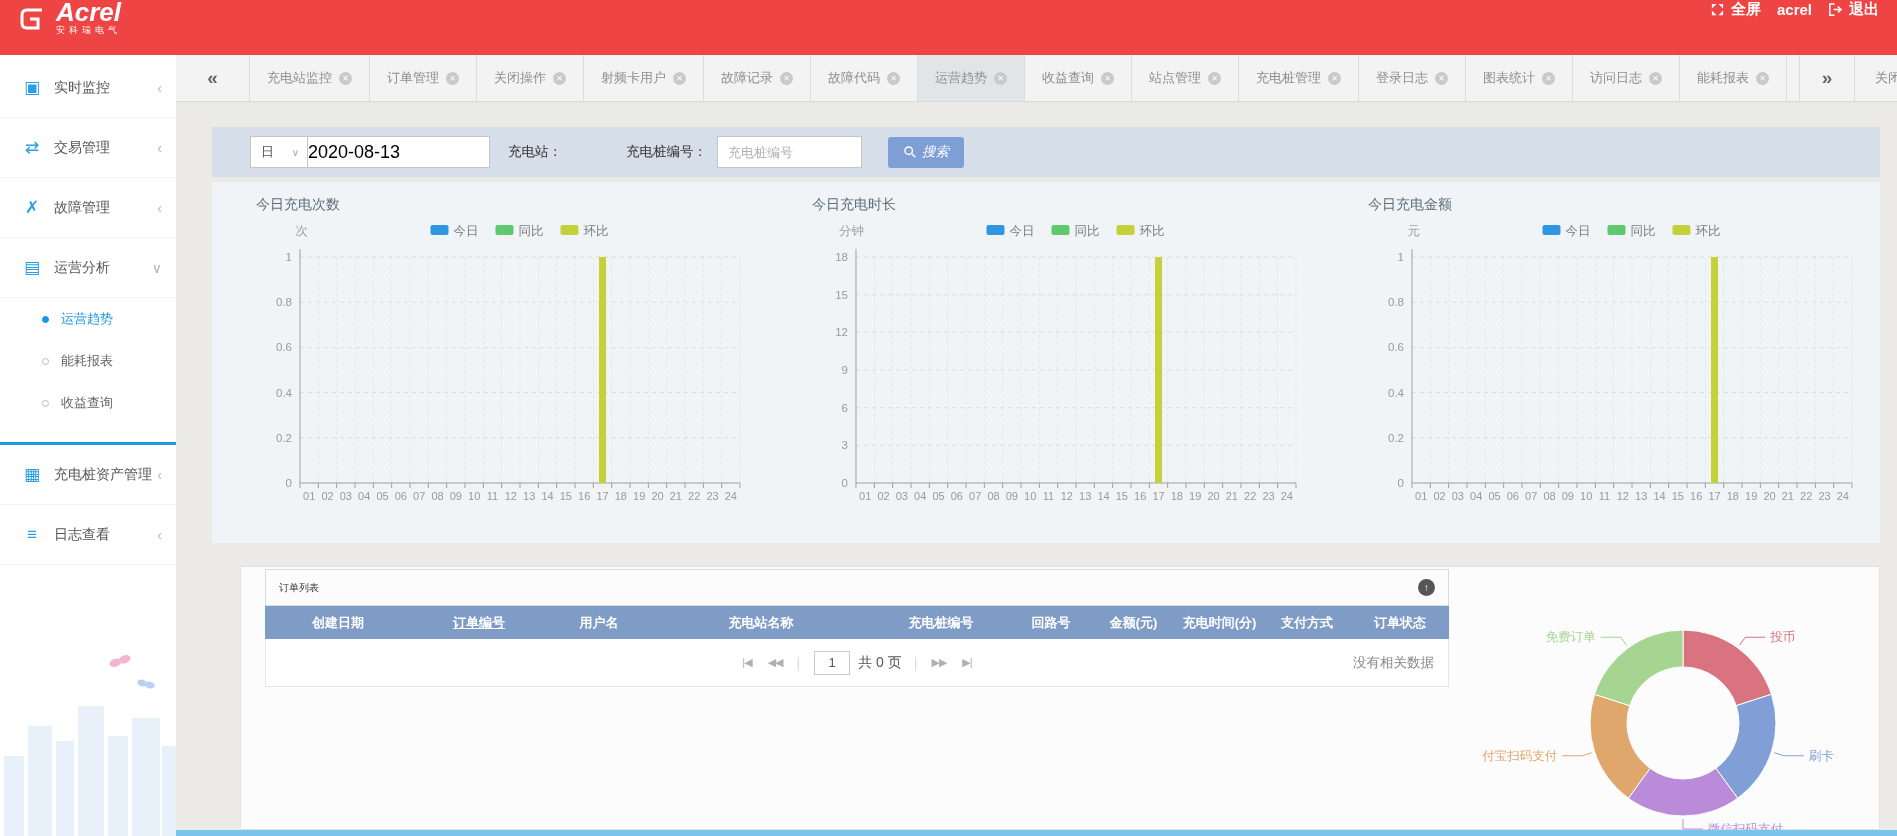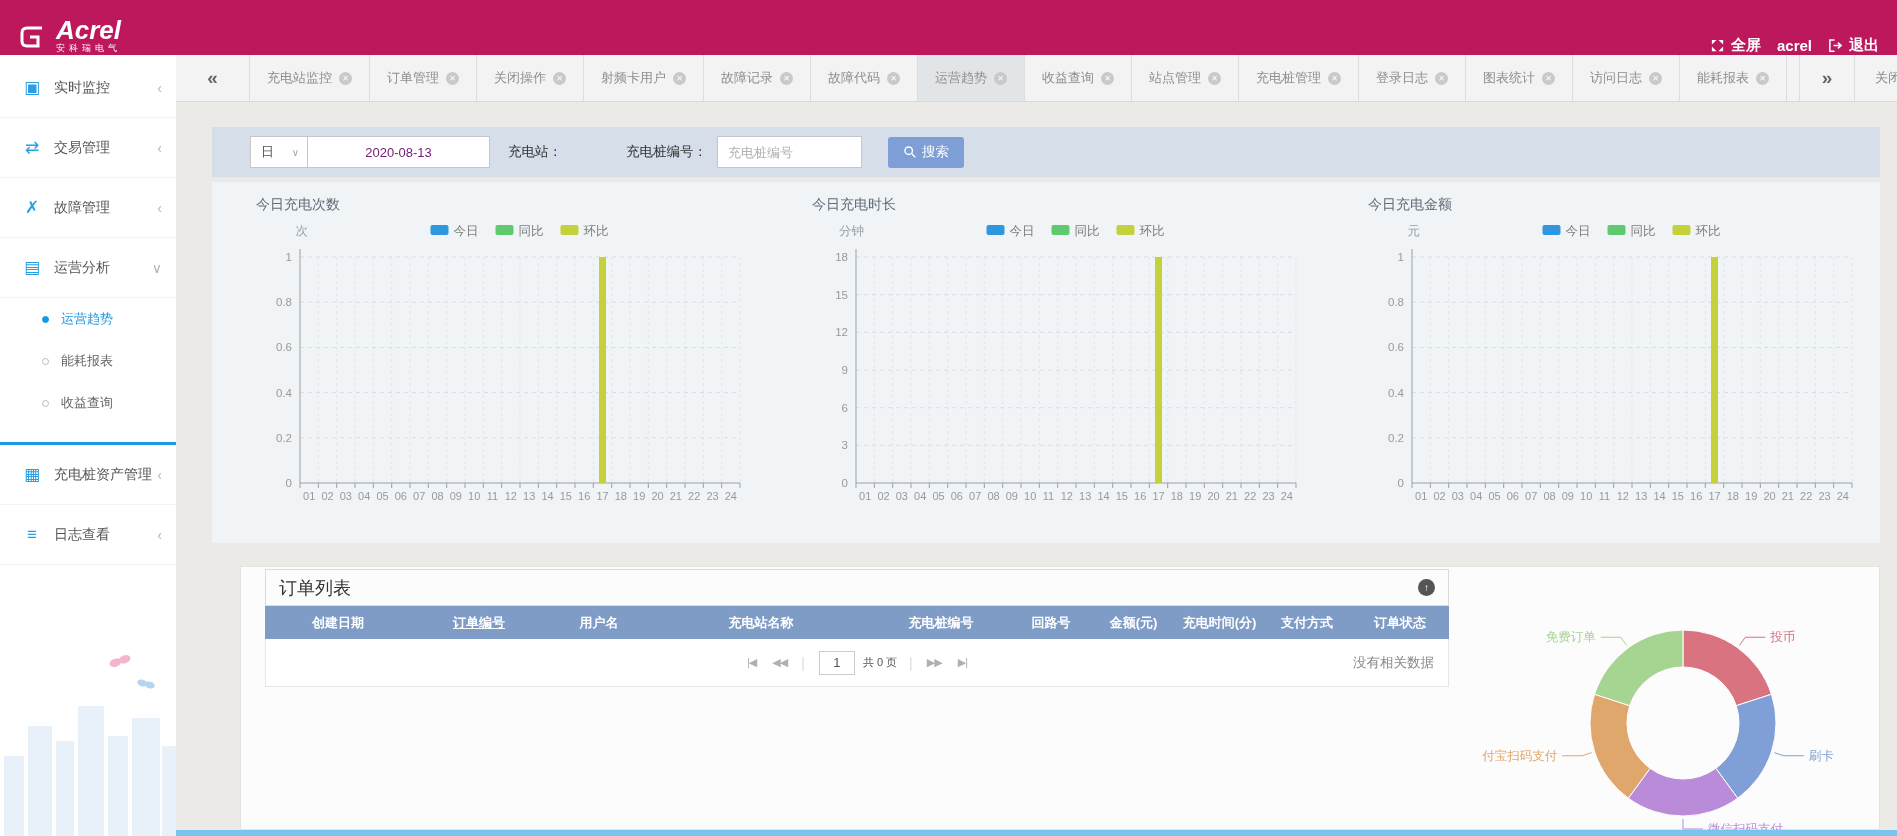--- a/index.html
+++ b/index.html
@@ -1,20 +1,20 @@
 <!DOCTYPE html>
 <html><head>
 <meta charset="utf-8">
 <style>
   * { margin:0; padding:0; box-sizing:border-box; }
   body { font-family:"Liberation Sans","DejaVu Sans",sans-serif; }
   .app { position:relative; width:1897px; height:836px; overflow:hidden; background:#eceae7; }
 
   
-  .topbar { position:absolute; top:0; left:0; right:0; height:55px; background:#be185d; display:flex; align-items:flex-end; color:#fff; }
+  .topbar { position:absolute; top:0; left:0; right:0; height:55px; background:#ef4444; display:flex; align-items:flex-start; color:#fff; }
   .logo { display:flex; align-items:center; margin-left:18px; }
   .logo-txt { margin-left:8px; }
   .logo-name { font-size:26px; font-weight:bold; font-style:italic; line-height:24px; }
   .logo-sub { font-size:9px; letter-spacing:4px; }
   .app-title { margin-left:28px; font-size:23px; font-weight:bold; letter-spacing:1px; }
   .topbar-right { margin-left:auto; display:flex; align-items:center; padding-right:18px; font-size:15px; }
   .topbar-right .it { display:flex; align-items:center; margin-left:16px; cursor:pointer;font-weight:bold; }
   .topbar-right svg { margin-right:6px; }
 
   
@@ -41,52 +41,52 @@
   .close-menu { flex:none; display:flex; align-items:center; padding-left:20px; color:#8a8a8a; font-size:13px; cursor:pointer; }
 
   
   .content { position:absolute; top:102px; left:176px; right:0; bottom:0; }
 
   .filterbar { position:absolute; left:36px; top:25px; width:1668px; height:50px; background:#d5dee9; display:flex; align-items:center; }
   .fbox { height:32px; background:#fff; border:1px solid #c6c6c6; display:flex; align-items:center; }
   .period { margin-left:38px; width:58px; justify-content:space-between; padding:0 8px 0 10px; font-size:13px; color:#555; cursor:pointer; }
   .period .pchev { color:#9aa; font-size:10px; }
   .dateinp { width:182px; border-left:none; }
-  .dateinp input { width:100%; border:none; outline:none; text-align:center; font-size:13px; color:#701a75; font-family:inherit; }
+  .dateinp input { width:100%; border:none; outline:none; text-align:left; font-size:18px; color:#000000; font-family:inherit; }
   .flabel { margin-left:18px; font-size:13.5px; color:#333; }
   .sel { margin-left:8px; width:308px; justify-content:space-between; cursor:pointer; }
   .sel .seltxt { padding-left:10px; font-size:13px; color:#a9a9a9; }
   .sel .selarr { width:26px; height:100%; border-left:1px solid #d5d5d5; display:flex; align-items:center; justify-content:center; color:#888; font-size:8px; }
   .flabel2 { margin-left:64px; }
   .pileinp { margin-left:10px; width:145px; }
   .pileinp input { width:100%; border:none; outline:none; padding:0 10px; font-size:13px; color:#333; font-family:inherit; }
   .pileinp input::placeholder { color:#b0b0b0; }
-  .searchbtn { margin-left:26px; width:76px; height:31px; background:#7e9ed6; color:#fff; border:none; border-radius:3px; font-size:13.5px; display:flex; align-items:center; justify-content:center; cursor:pointer; font-family:inherit; }
+  .searchbtn { margin-left:26px; width:76px; height:31px; background:#7e9ed6; color:#fff; border:none; border-radius:3px; font-size:13.5px; display:flex; align-items:center; justify-content:center; cursor:pointer; font-family:inherit;font-style:italic; }
   .searchbtn svg { margin-right:5px; }
 
   .charts-panel { position:absolute; left:36px; top:80px; width:1668px; height:361px; background:#f0f4f7; display:flex; }
   .chart { width:556px; position:relative; }
   .chart-title { position:absolute; top:14px; left:44px; font-size:14px; color:#5f6b77; }
   .c-unit { font-size:12.5px; fill:#9aa0a6; }
   .c-leg { font-size:12.5px; fill:#7a7a7a; }
   .c-ytick { font-size:11.5px; fill:#999; }
   .c-xtick { font-size:11px; fill:#999; }
 
   .bottom-panel { position:absolute; left:64px; top:464px; width:1640px; height:264px; background:#fcfcfc; border:1px solid #e3e3e3; }
   .table-box { position:absolute; left:24px; top:2px; width:1184px; }
   .tb-head { height:37px; border:1px solid #dbdbdb; background:#fcfcfc; display:flex; align-items:center; padding:0 13px; }
-  .tb-title { font-size:18px; color:#333; }
+  .tb-title { font-size:10px; color:#333; }
   .tb-gear { margin-left:auto; width:17px; height:17px; border-radius:50%; background:#555; color:#fff; font-size:10px; line-height:17px; text-align:center; cursor:pointer; }
   .tb-cols { height:33px; background:#7f9cc7; display:flex; }
   .tb-col { color:#fff; font-size:13px; font-weight:bold; line-height:33px; text-align:center; overflow:hidden; }
   .tb-page { height:48px; background:#fff; border:1px solid #e6e6e6; border-top:none; position:relative; display:flex; align-items:center; justify-content:center; }
   .pg-ico { color:#b0b0b0; font-size:11px; letter-spacing:-1px; margin:0 8px; cursor:pointer; }
   .pg-div { color:#ddd; margin:0 6px; font-size:14px; }
   .pg-input { width:36px; height:24px; border:1px solid #ccc; text-align:center; font-size:13px; color:#555; margin:0 8px; font-family:inherit; }
-  .pg-total { font-size:11px; color:#555; margin-right:6px; }
+  .pg-total { font-size:14px; color:#555; margin-right:6px; }
   .no-data { position:absolute; right:14px; top:50%; transform:translateY(-50%); font-size:13.5px; color:#888; }
 
   .donut-wrap { position:absolute; left:1274px; top:478px; width:440px; height:270px; }
   .d-label { font-size:12.5px; }
 
   .bottom-strip { position:absolute; left:176px; right:0; bottom:0; height:6px; background:#79c3ef; }
 </style>
 </head>
 <body>
 

